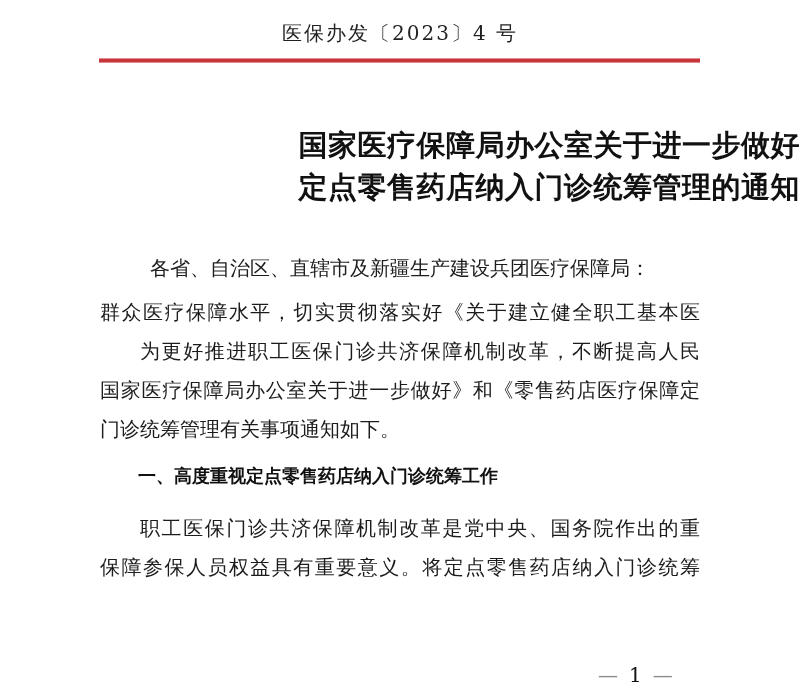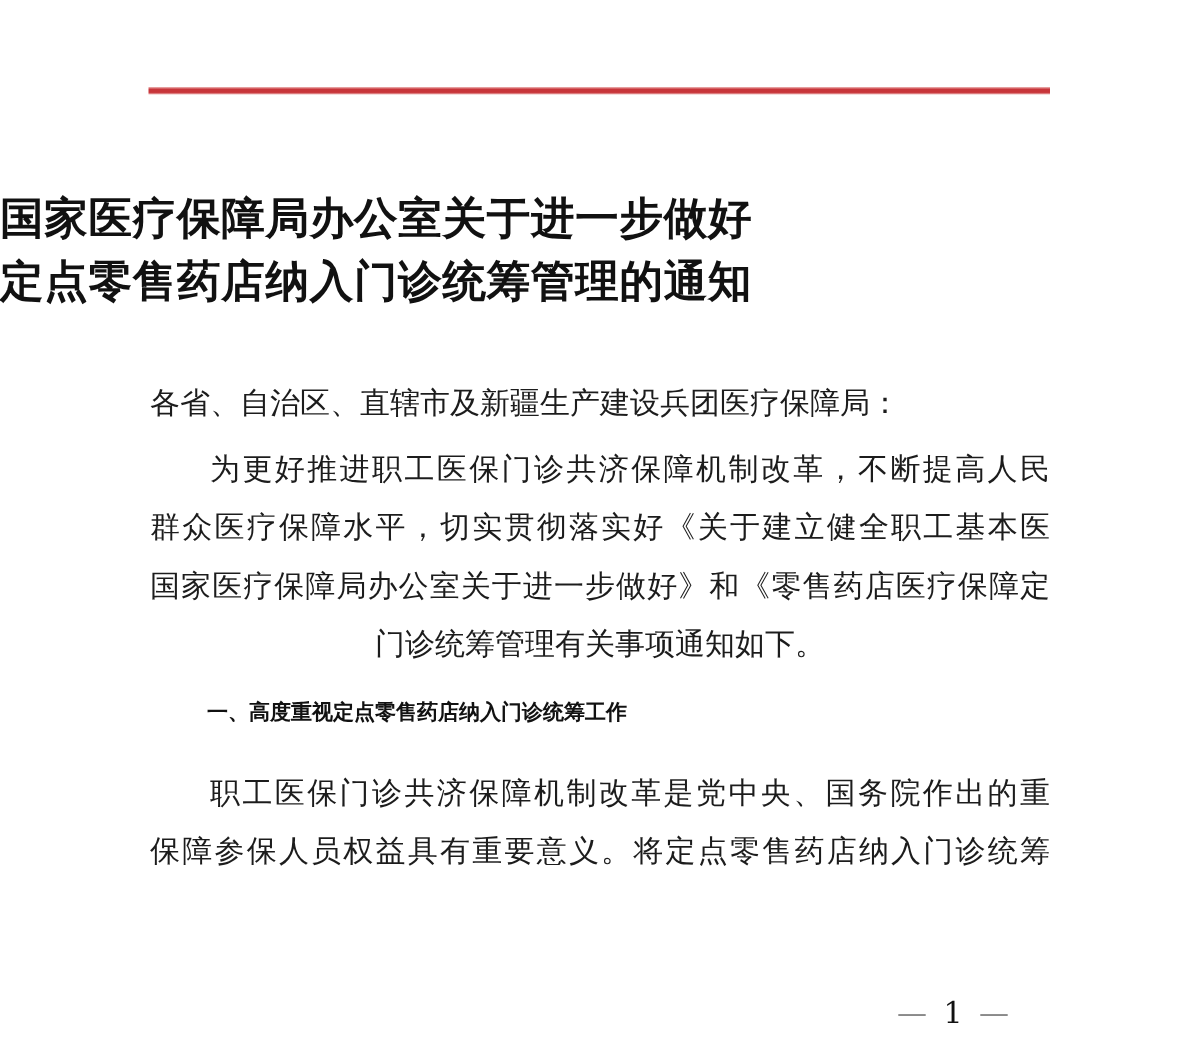--- a/index.html
+++ b/index.html
@@ -25,54 +25,54 @@
   .red-line {
     position: absolute;
     left: 99px; top: 58px;
     width: 601px; height: 5px;
     background: linear-gradient(to bottom, #eebaba 0%, #c8353a 30%, #c8353a 72%, #eebaba 100%);
   }
   .title {
     position: absolute;
     top: 124px; left: 0;
     width: 100%;
-    text-align: left;
+    text-align: right;
     font-size: 29px;
     line-height: 42px;
     font-weight: 700;
     letter-spacing: 0.5px;
     color: #111111;
   }
   .body-block {
     position: absolute;
     left: 100px; top: 249px;
     width: 600px;
     font-size: 20px;
     line-height: 39px;
     color: #1c1c1c;
   }
-  .salutation { text-align: left; }
+  .salutation { text-align: center; }
   .para-1 { margin-top: 5px; }
   .para-2 { margin-top: 14px; }
   .jline {
     text-align: justify;
     text-align-last: justify;
     height: 39px;
     overflow: hidden;
     white-space: nowrap;
   }
   .jline.indent { padding-left: 40px; }
-  .pline { text-align: center; height: 39px; overflow: hidden; }
+  .pline { text-align: left; height: 39px; overflow: hidden; }
   .section-heading {
     margin-top: 7px;
     padding-left: 38px;
     height: 39px;
     font-family: "DejaVu Sans", "Liberation Sans", sans-serif;
     font-weight: 700;
-    font-size: 14px;
+    font-size: 18px;
     line-height: 39px;
     color: #111111;
     overflow: hidden;
     white-space: nowrap;
   }
   .footer {
     position: absolute;
     left: 598px; top: 663px;
     display: flex;
     align-items: center;
@@ -81,35 +81,36 @@
     line-height: 24px;
   }
   .footer .dash { color: #8a8a8a; }
   .footer .pagenum { color: #111111; }
 </style>
 </head>
 <body>
 
 <div class="page">
 
+  <div class="doc-number">医保办发〔2023〕4 号</div>
 
   <div class="red-line"></div>
 
   <div class="title">
     <div>国家医疗保障局办公室关于进一步做好</div>
     <div>定点零售药店纳入门诊统筹管理的通知</div>
   </div>
 
   <div class="body-block">
 
     <div class="salutation">各省、自治区、直辖市及新疆生产建设兵团医疗保障局：</div>
 
     <div class="para-1">
+      <div class="jline">群众医疗保障水平，切实贯彻落实好《关于建立健全职工基本医</div>
       <div class="jline indent">为更好推进职工医保门诊共济保障机制改革，不断提高人民</div>
-      <div class="jline">群众医疗保障水平，切实贯彻落实好《关于建立健全职工基本医</div>
       <div class="jline">国家医疗保障局办公室关于进一步做好》和《零售药店医疗保障定</div>
       <div class="pline">门诊统筹管理有关事项通知如下。</div>
     </div>
 
     <div class="section-heading">一、高度重视定点零售药店纳入门诊统筹工作</div>
 
     <div class="para-2">
       <div class="jline indent">职工医保门诊共济保障机制改革是党中央、国务院作出的重</div>
       <div class="jline">保障参保人员权益具有重要意义。将定点零售药店纳入门诊统筹</div>
     </div>

